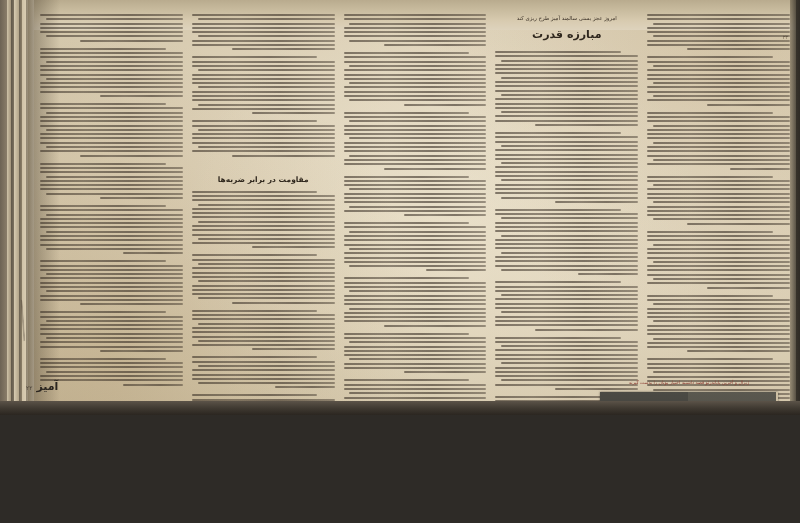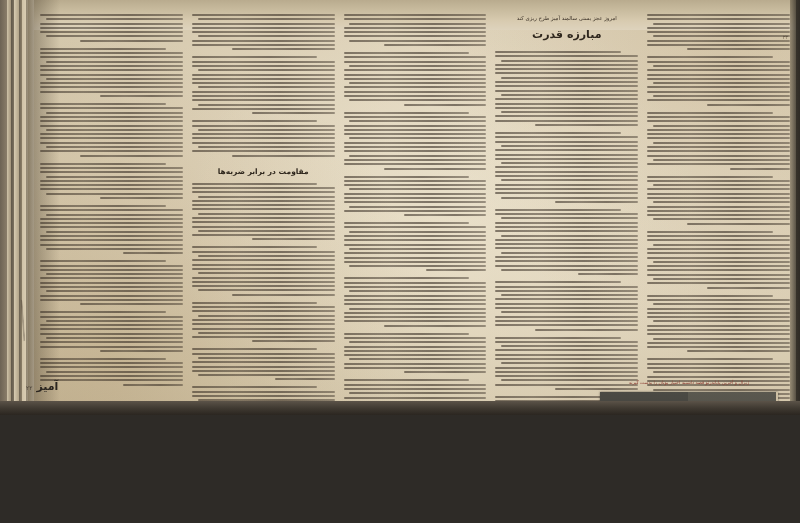--- a/index.html
+++ b/index.html
@@ -93,21 +93,21 @@
 
   .kicker{ 
     font-size:5.4px;line-height:8px;color:#3a3026;text-align:center;
     margin-bottom:5px;letter-spacing:.3px;
   }
   h2.headline{
     font-size:11px;line-height:16px;margin:4px 0 8px 0;
     text-align:center;color:#2f271d;font-weight:700;letter-spacing:.5px;
   }
   h3.subhead{
-    font-size:7.5px;line-height:12px;margin:9px 0 5px 0;
+    font-size:7.5px;line-height:12px;margin:17px 0 5px 0;
     text-align:center;color:#2f271d;font-weight:700;letter-spacing:.3px;
   }
   .page-corner-num{
     position:absolute;right:12px;top:34px;font-size:5px;color:#6b5c48;
   }
 
   
   .photo{
     position:absolute;background:#6f6a62;overflow:hidden;
     box-shadow:0 0 2px rgba(0,0,0,.5);

